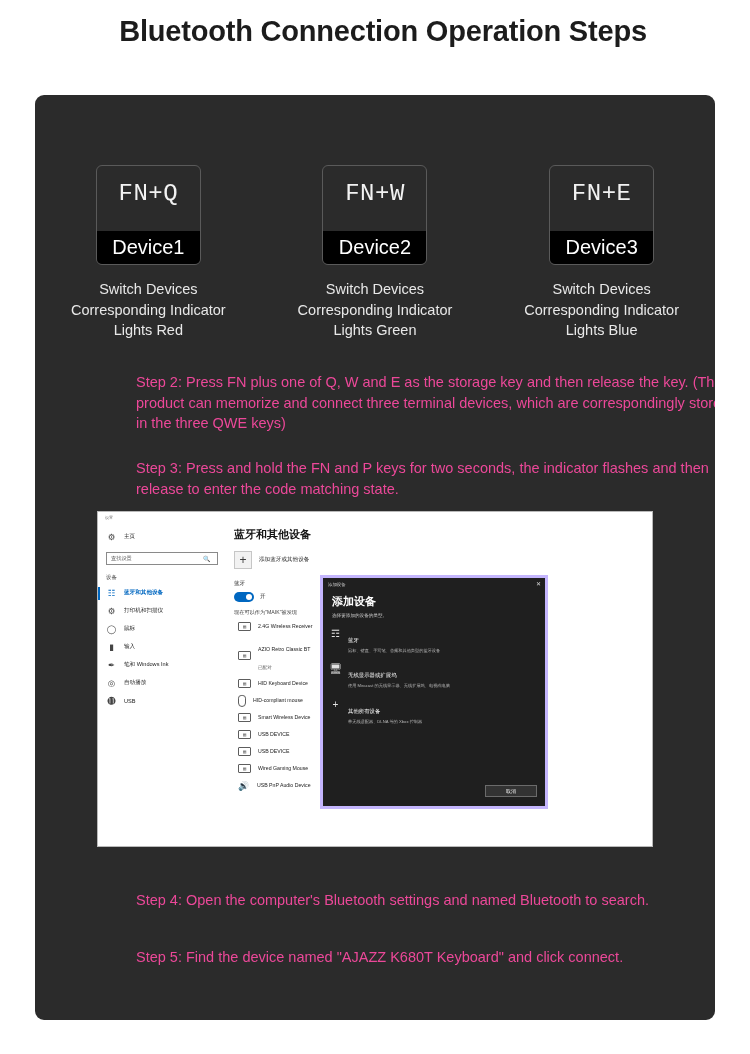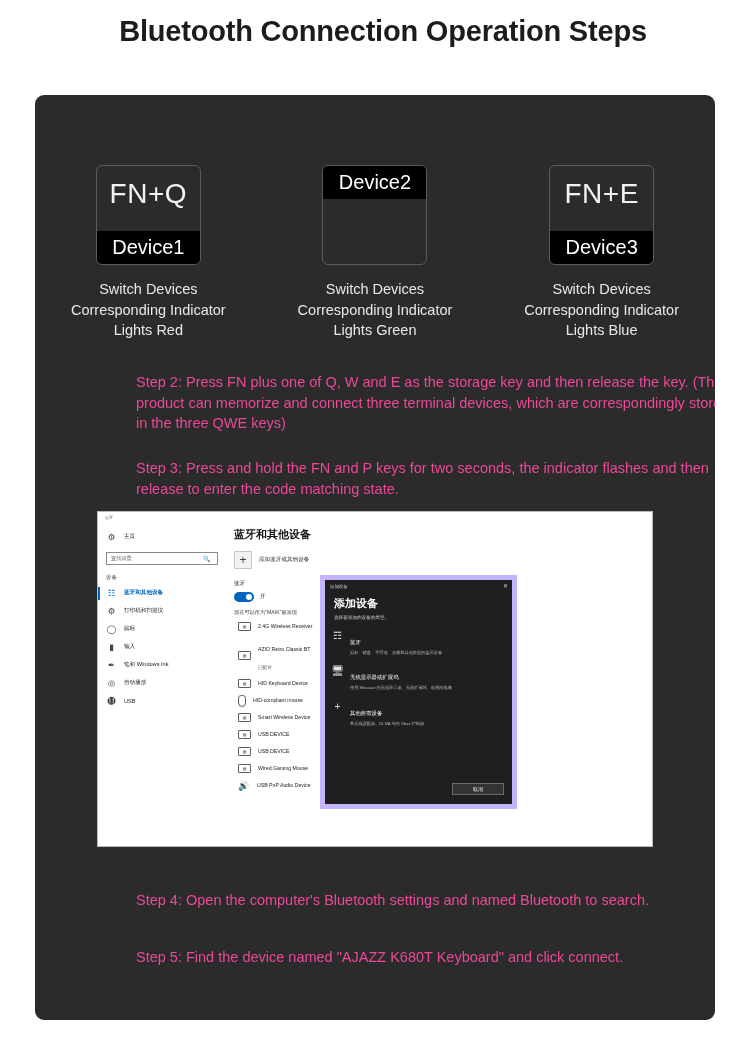--- a/index.html
+++ b/index.html
@@ -39,22 +39,23 @@
     width: 105px; height: 100px;
     border: 1px solid #5a5a5a;
     border-radius: 6px;
     background: #2b2b2b;
     display: flex; flex-direction: column;
     overflow: hidden;
   }
   .key-combo {
     flex: 1;
     display: flex; align-items: center; justify-content: center;
-    font-size: 28px; color: #f2f2f2; letter-spacing: 0.5px;
+    font-size: 24px; color: #f2f2f2; letter-spacing: 0.5px;
     padding-bottom: 10px;
+    font-family: Liberation Mono, monospace;
   }
   .key-device {
     height: 33px; background: #000000;
     display: flex; align-items: center; justify-content: center;
     font-size: 20px; color: #ffffff;
   }
   .key-caption {
     margin-top: 14px;
     text-align: center;
     font-size: 14.5px; line-height: 1.42; color: #e8e8e8;
@@ -134,22 +135,22 @@
   .wr-devicon.mouse {
     width: 8px; height: 12px; border-radius: 4px 4px 5px 5px;
   }
   .wr-devicon.audio { border:none; font-size:9px; width:12px; height:12px; color:#2b2b2b; }
   .wr-devname { font-size: 5.2px; color:#1b1b1b; line-height:1.35; }
   .wr-devsub { font-size: 4.6px; color:#5a5a5a; }
 
   
   .dialog {
     position: absolute; left: 222px; top: 63px;
-    width: 197px; height: 234px;
-    background: #1f1f1f; border: 5px solid #c4b5fd;
+    width: 228px; height: 234px;
+    background: #1f1f1f; border: 3px solid #c4b5fd;
     color: #f2f2f2;
   }
   .dlg-titlebar {
     height: 12px; display:flex; align-items:center; justify-content:space-between;
     padding: 0 4px 0 5px; background:#1f1f1f;
   }
   .dlg-titlebar .t { font-size: 4.4px; color:#d8d8d8; }
   .dlg-close { font-size: 6px; color:#d8d8d8; line-height:1; }
   .dlg-head { margin: 4px 0 0 9px; font-size: 11px; font-weight: bold; color:#fff; }
   .dlg-sub { margin: 4px 0 0 9px; font-size: 4.6px; color:#cfcfcf; }
@@ -181,20 +182,21 @@
           <div class="key-combo">FN+Q</div>
           <div class="key-device">Device1</div>
         </div>
         <div class="key-caption" style="white-space: pre-line;">Switch Devices
 Corresponding Indicator
 Lights Red</div>
       </div>
 
       <div class="key-col">
         <div class="key-box">
+          <div class="key-combo">FN+W</div>
           <div class="key-device">Device2</div>
         </div>
         <div class="key-caption" style="white-space: pre-line;">Switch Devices
 Corresponding Indicator
 Lights Green</div>
       </div>
 
       <div class="key-col">
         <div class="key-box">
           <div class="key-combo">FN+E</div>

